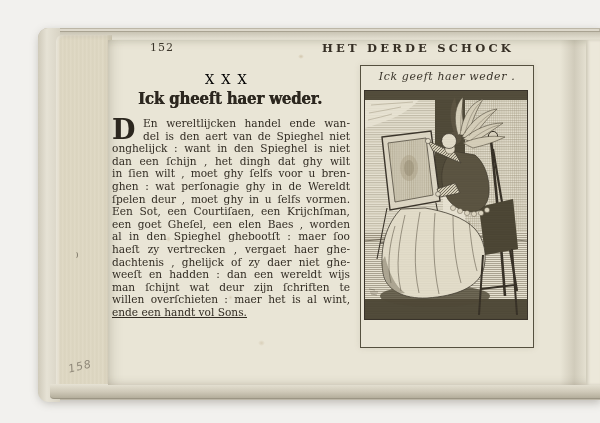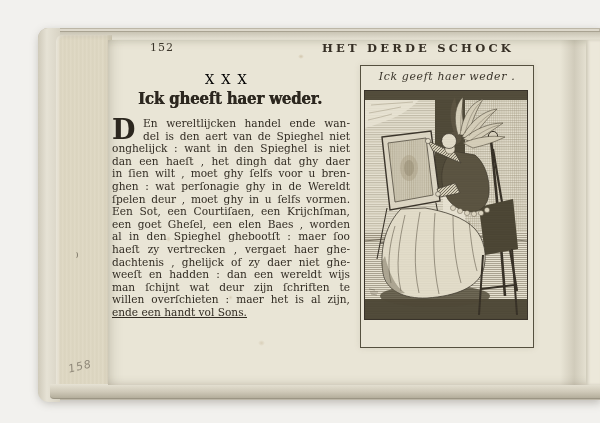--- a/index.html
+++ b/index.html
@@ -136,32 +136,32 @@
       <span class="pagenum">152</span>
       <div class="runhead">HET DERDE SCHOCK</div>
       <div class="section">XXX</div>
       <div class="bltitle">Ick gheeft haer weder.</div>
 
       <div class="para">
         <span class="dropcap">D</span>
         <div class="bline ind">En wereltlijcken handel ende wan-</div>
         <div class="bline ind">del is den aert van de Spieghel niet</div>
         <div class="bline">onghelijck : want in den Spieghel is niet</div>
-        <div class="bline">dan een haeſt , het dingh dat ghy daer</div>
+        <div class="bline">dan een ſchijn , het dingh dat ghy wilt</div>
         <div class="bline">in ſien wilt , moet ghy ſelfs voor u bren-</div>
         <div class="bline">ghen : wat perſonagie ghy in de Wereldt</div>
         <div class="bline">ſpelen deur , moet ghy in u ſelfs vormen.</div>
         <div class="bline">Een Sot, een Courtiſaen, een Krijchſman,</div>
         <div class="bline">een goet Gheſel, een elen Baes , worden</div>
         <div class="bline">al in den Spieghel ghebootſt : maer ſoo</div>
         <div class="bline">haeſt zy vertrecken , vergaet haer ghe-</div>
         <div class="bline">dachtenis , ghelijck of zy daer niet ghe-</div>
         <div class="bline">weeſt en hadden : dan een wereldt wijs</div>
         <div class="bline">man ſchijnt wat deur zijn ſchriften te</div>
-        <div class="bline">willen overſchieten : maer het is al zijn,</div>
+        <div class="bline">willen overſchieten : maer het is al wint,</div>
         <div class="bline last">ende een handt vol Sons.</div>
       </div>
 
       <div class="plate">
         <div class="caption">Ick geeft haer weder .</div>
         <svg class="engraving" viewBox="0 0 162 228" xmlns="http://www.w3.org/2000/svg" preserveAspectRatio="none">
           <defs>
             <pattern id="hl" width="2" height="2.4" patternUnits="userSpaceOnUse">
               <line x1="0" y1="0.6" x2="2" y2="0.6" stroke="#857b63" stroke-width="0.45"></line>
             </pattern>

